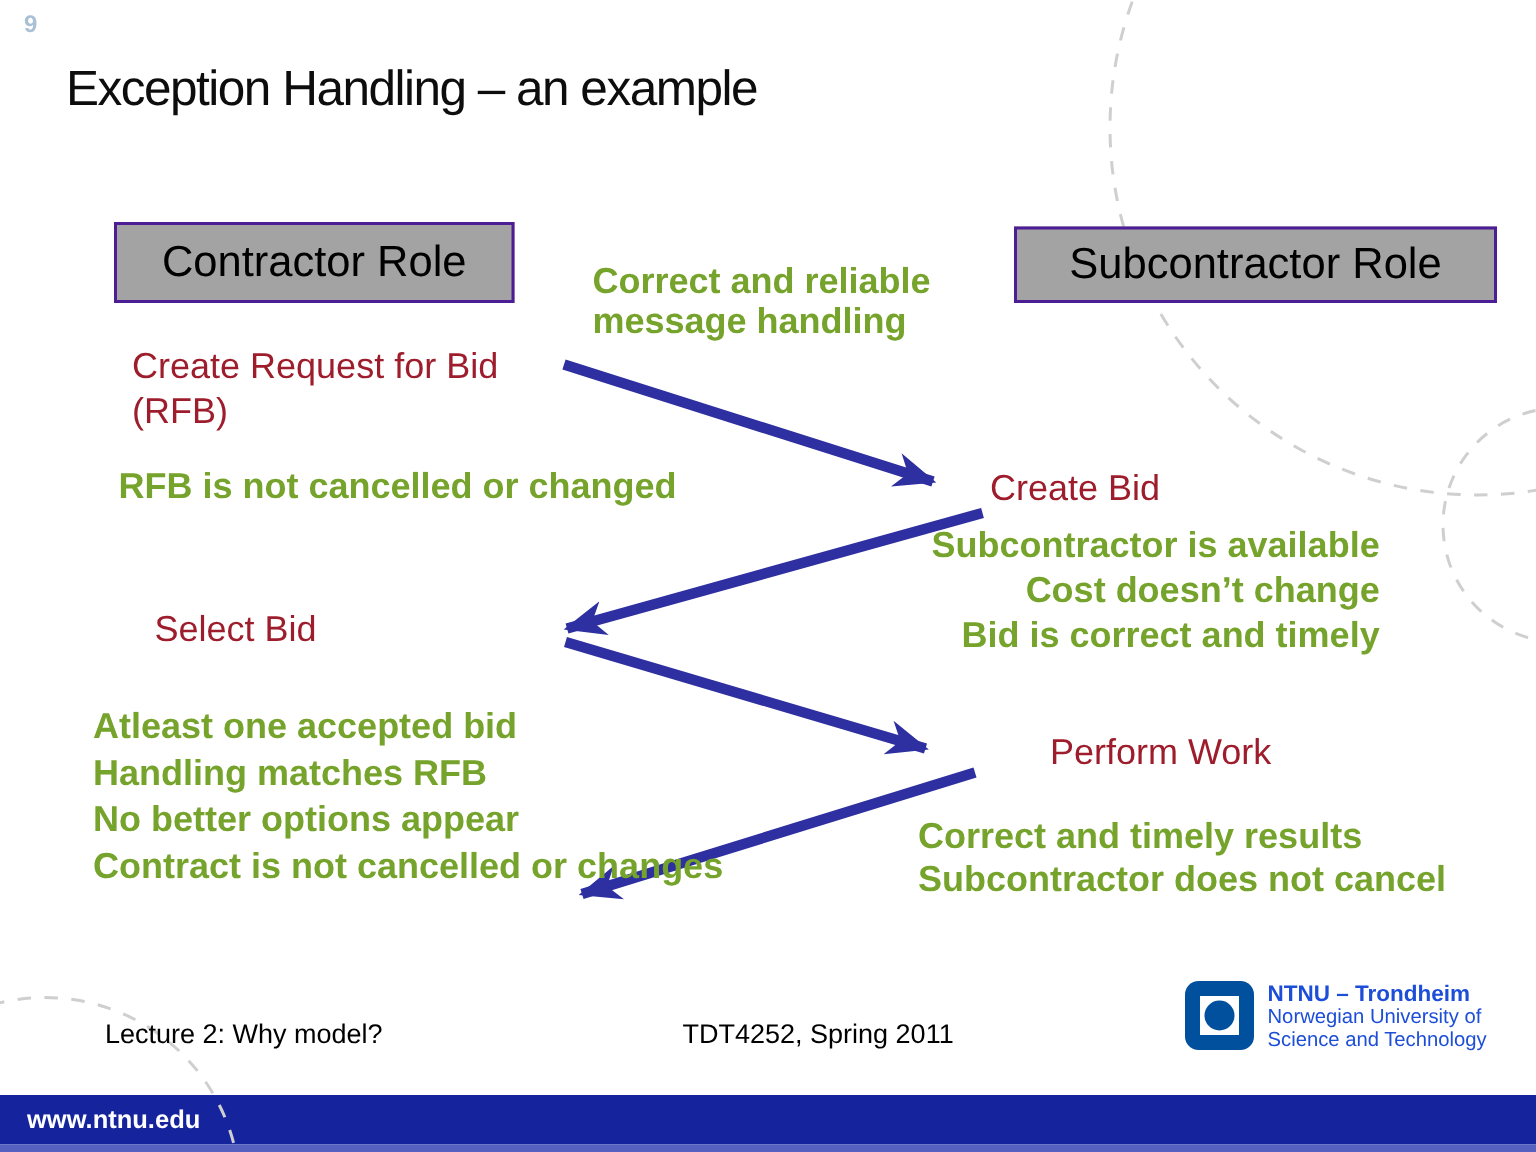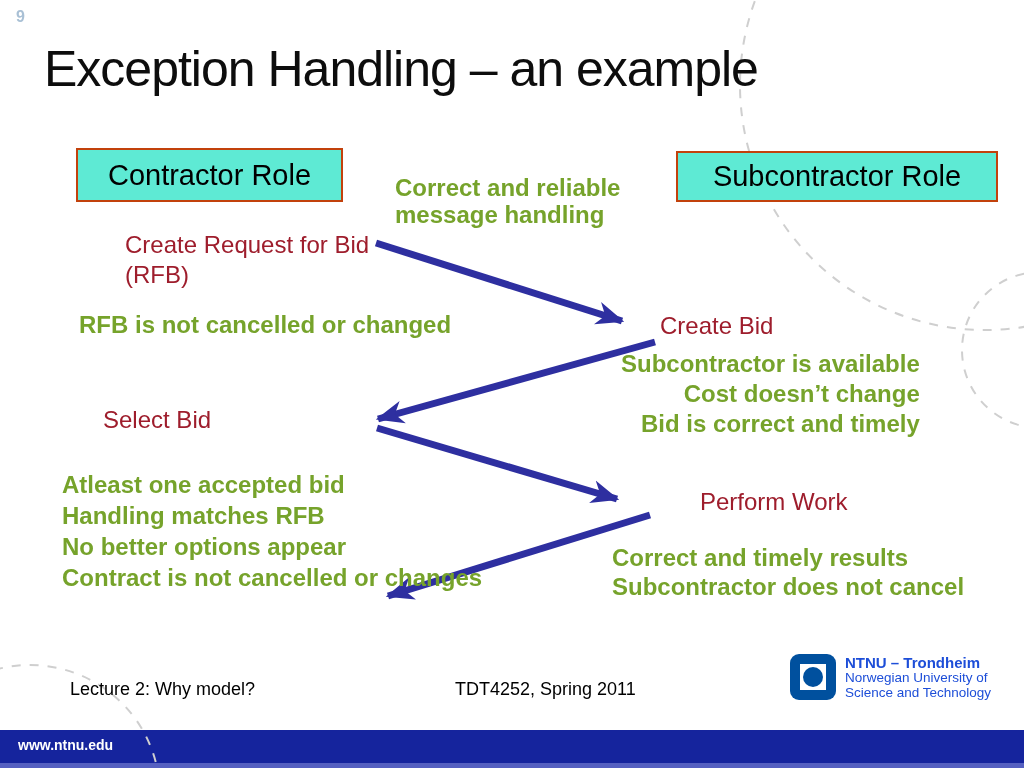--- a/index.html
+++ b/index.html
@@ -2,44 +2,44 @@
 <html><head>
 <meta charset="utf-8">
 <style>
   html,body { margin:0; padding:0; background:#fff; }
   .slide {
     position:relative; width:1024px; height:768px; background:#ffffff;
     overflow:hidden; font-family:"Liberation Sans", sans-serif; color:#111;
   }
   .abs { position:absolute; }
   .pagenum { left:16px; top:8px; font-size:16px; font-weight:bold; color:#a9c0d5; }
-  .title { left:44px; top:40px; font-size:50px; letter-spacing:-1px; color:#0d0d0d; white-space:nowrap; }
+  .title { left:44px; top:40px; font-size:33px; letter-spacing:-1px; color:#0d0d0d; white-space:nowrap; }
   .role-box {
-    border:2px solid #c2410c; background:#5eead4; display:flex;
+    border:2px solid #4c1d95; background:#a3a3a3; display:flex;
     align-items:center; justify-content:center; font-size:29px; color:#000;
   }
   .box-contractor { left:76px; top:148px; width:263px; height:50px; }
   .box-subcontractor { left:676px; top:151px; width:318px; height:47px; }
   .act { color:#9e1d2c; font-size:24px; line-height:30px; white-space:nowrap; }
   .asm { color:#76a32b; font-size:24px; font-weight:600; line-height:30px; white-space:nowrap; }
   .msg-handling { left:395px; top:174px; line-height:27px; }
-  .act-create-rfb { left:88px; top:230px;margin-left:37px; }
+  .act-create-rfb { left:88px; top:230px; }
   .asm-rfb { left:79px; top:310px; }
   .act-create-bid { left:660px; top:311px; }
   .asm-bid { left:621px; top:349px;text-align:right; }
   .act-select-bid { left:103px; top:405px;text-align:right; }
   .asm-select { left:62px; top:454px; line-height:31px;margin-top:15px; }
   .act-perform-work { left:660px; top:487px;margin-left:40px; }
   .asm-results { left:612px; top:543px; line-height:29px; }
   .act-receive-results { left:88px; top:583px; }
   .footer-left { left:70px; top:679px; font-size:18px; color:#000;text-align:center; }
   .footer-right { left:455px; top:679px; font-size:18px; color:#000; }
   .bottom-bar { left:0; top:730px; width:1024px; height:33px; background:#15249d; }
   .bottom-edge { left:0; top:763px; width:1024px; height:5px; background:#5560c1; }
-  .url { position:absolute; left:18px; top:7px; color:#ffffff; font-size:14px; font-weight:bold; }
+  .url { position:absolute; left:18px; top:7px; color:#ffffff; font-size:17px; font-weight:bold; }
   .logo-mark { left:790px; top:654px; width:46px; height:46px; background:#00509e; border-radius:9px; }
   .logo-sq { position:absolute; left:10px; top:10px; width:26px; height:26px; background:#ffffff; }
   .logo-dot { position:absolute; left:3px; top:3px; width:20px; height:20px; border-radius:50%; background:#00509e; }
   .logo-text { left:845px; top:655px; font-family:Liberation Sans, sans-serif; color:#1d4ed8; }
   .logo-title { font-size:15px; font-weight:bold; line-height:16px; }
   .logo-sub { font-size:13.5px; line-height:14.5px; }
   svg.overlay { position:absolute; left:0; top:0; pointer-events:none; }
   .deco { fill:none; stroke:#cfcfcf; stroke-width:2; stroke-dasharray:9 9; }
   .arrow { fill:none; stroke:#2e2fa0; stroke-width:7; }
 </style>

